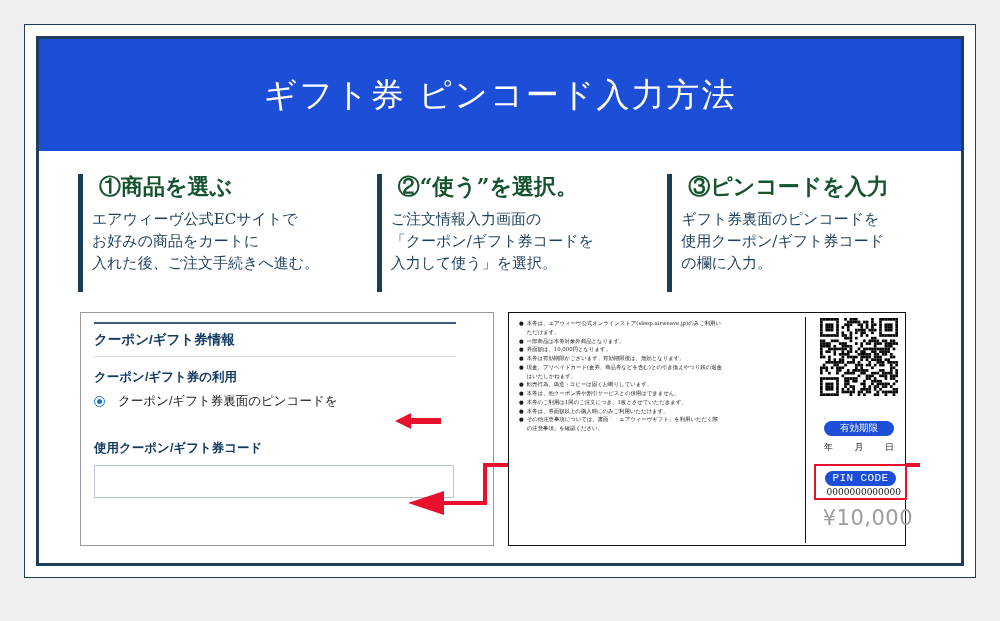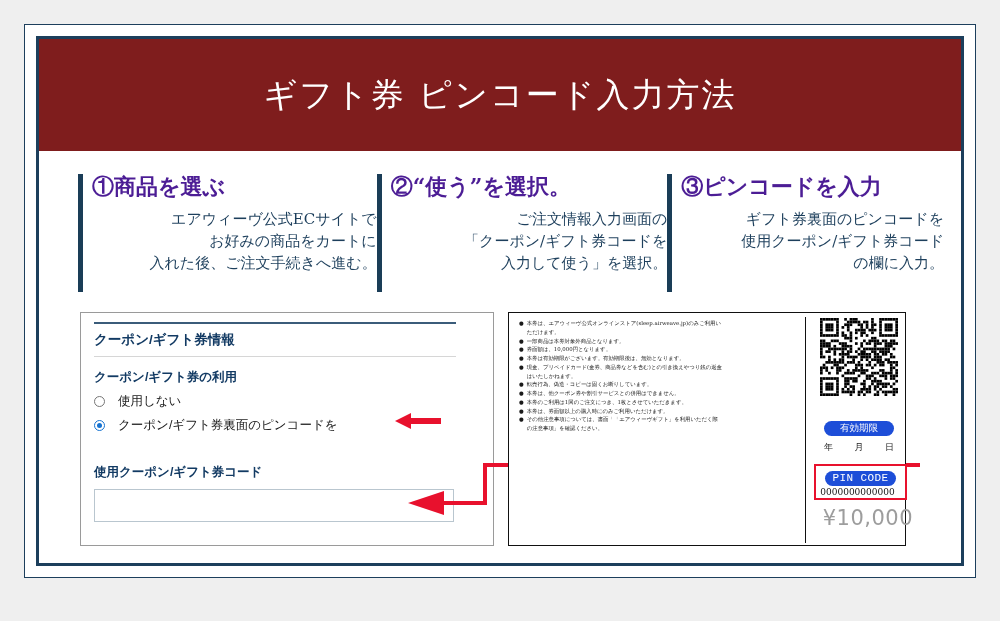--- a/index.html
+++ b/index.html
@@ -24,21 +24,21 @@
     width:928px;height:530px;
     border:3px solid #1d3f5c;
     background:#ffffff;
     box-sizing:border-box;
   }
 
   
   .banner{
     position:absolute;left:39px;top:39px;
     width:922px;height:112px;
-    background:#7f1d1d;
+    background:#1d4ed8;
     display:flex;align-items:center;justify-content:center;
     box-sizing:border-box;
   }
   .banner-title{
     color:#ffffff;
     font-size:33px;
     letter-spacing:2px;
     font-family:"DejaVu Serif",serif;
     white-space:nowrap;
   }
@@ -59,33 +59,33 @@
     position:absolute;left:0;top:2px;
     width:5px;height:118px;
     background:#1a3d57;
   }
   .step1{width:300px;}
   .step2{width:292px;}
   .step3{width:278px;}
   .step-title{
     font-size:22px;
     font-weight:bold;
-    color:#4c1d95;
-    margin:0 0 7px 0;
+    color:#14532d;
+    margin:0 0 7px 7px;
     letter-spacing:0px;
     white-space:nowrap;
     font-family:"DejaVu Serif",serif;
   }
   .step-body{
     font-size:15px;
     color:#1d3f5c;
     line-height:1.45;
     font-family:"DejaVu Serif",serif;
   }
-  .step-body div{white-space:nowrap;text-align:right;}
+  .step-body div{white-space:nowrap;}
 
   
   .form-panel{
     position:absolute;left:80px;top:312px;
     width:414px;height:234px;
     background:#ffffff;
     border:1px solid #9a9a9a;
     box-sizing:border-box;
   }
   .form-inner{
@@ -198,21 +198,21 @@
     border:2px solid #e8112d;
     box-sizing:border-box;
   }
   .pin-pill{
     position:absolute;left:825px;top:471px;
     width:71px;height:15px;line-height:15px;
     font-size:11px;letter-spacing:.4px;
   }
   .pin-digits{
     position:absolute;left:814px;top:487px;
-    width:87px;text-align:center;
+    width:87px;text-align:right;
     font-size:9px;color:#111;
     font-family:"DejaVu Serif",serif;
   }
   .price{
     position:absolute;left:808px;top:506px;
     width:105px;text-align:right;
     font-size:21px;color:#9d9d9d;
     font-family:"DejaVu Sans",sans-serif;
     letter-spacing:0.5px;
   }
@@ -256,24 +256,20 @@
     </div>
   </div>
 
   <div class="form-panel">
     <div class="form-inner">
       <div class="form-rule"></div>
       <div class="form-heading">クーポン/ギフト券情報</div>
       <div class="form-divider"></div>
       <div class="form-sublabel">クーポン/ギフト券の利用</div>
 
-      <div class="radio-row">
-        <span class="radio"></span>
-        <span>使用しない</span>
-      </div>
       <div class="radio-row">
         <span class="radio checked"></span>
         <span>クーポン/ギフト券裏面のピンコードを</span>
       </div>
 
       <div class="code-label">使用クーポン/ギフト券コード</div>
       <input class="code-input" type="text" placeholder="" style="">
     </div>
   </div>
 

